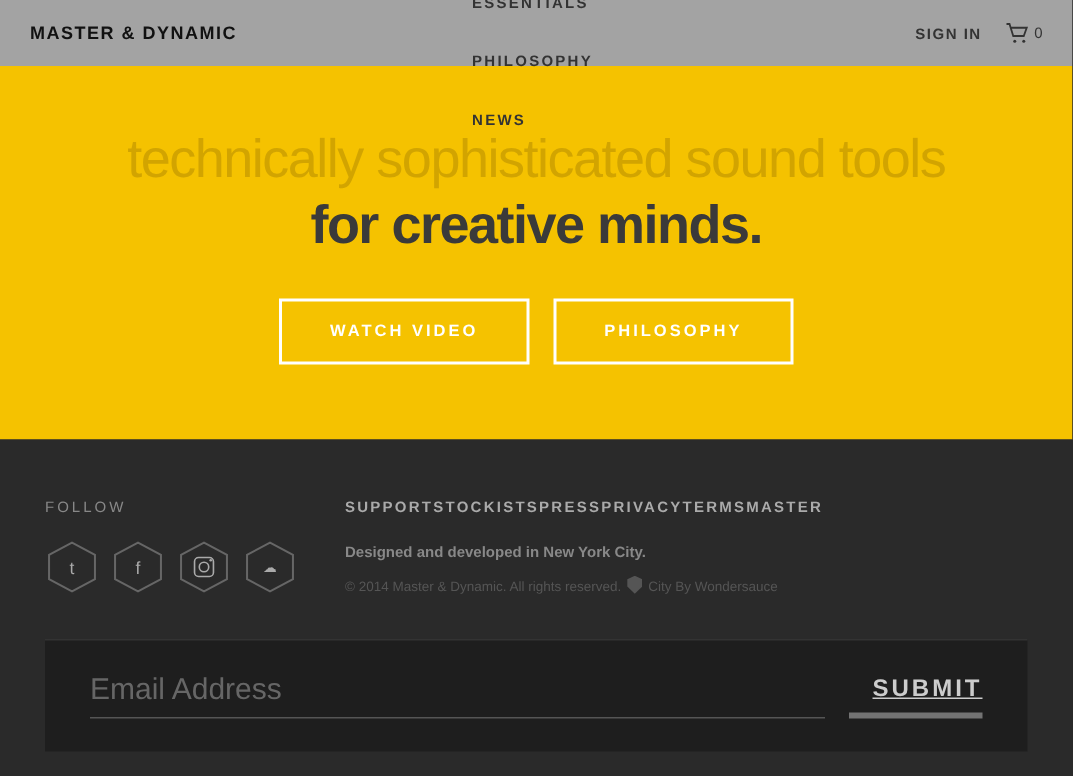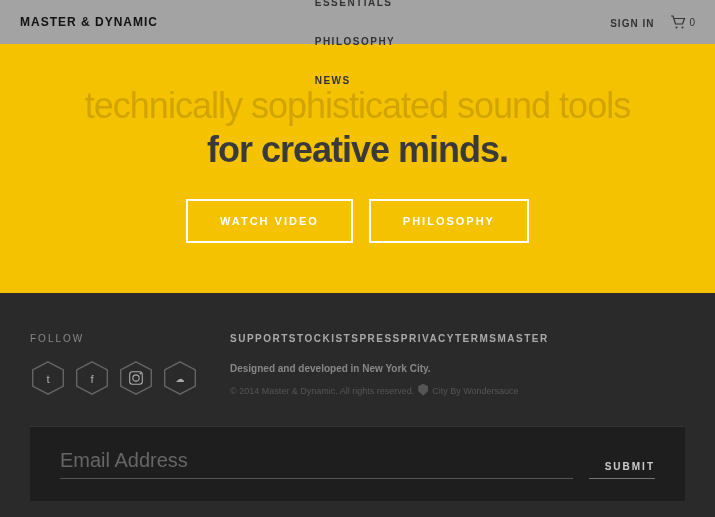--- a/index.html
+++ b/index.html
@@ -199,27 +199,28 @@
       font-size: 20px;
       color: #666;
       width: 100%;
       font-weight: 300;
     }
     .email-input::placeholder { color: #666; }
     .submit-btn {
       background: transparent;
       border: none;
       color: #ccc;
-      font-size: 10px;
+      font-size: 16px;
       font-weight: bold;
       letter-spacing: 2px;
       cursor: pointer;
       padding: 0 0 6px 16px;
-      border-bottom: 1px solid #737373;
+      border-bottom: 4px solid #737373;
       align-self: flex-end;
+      text-decoration: underline;
     }
   </style>
 </head>
 <body>
 
 <header class="header">
   <div class="header-logo">MASTER &amp; DYNAMIC</div>
   <nav class="header-nav">
     <a>HEADPHONES</a>
     <a>ESSENTIALS</a>

